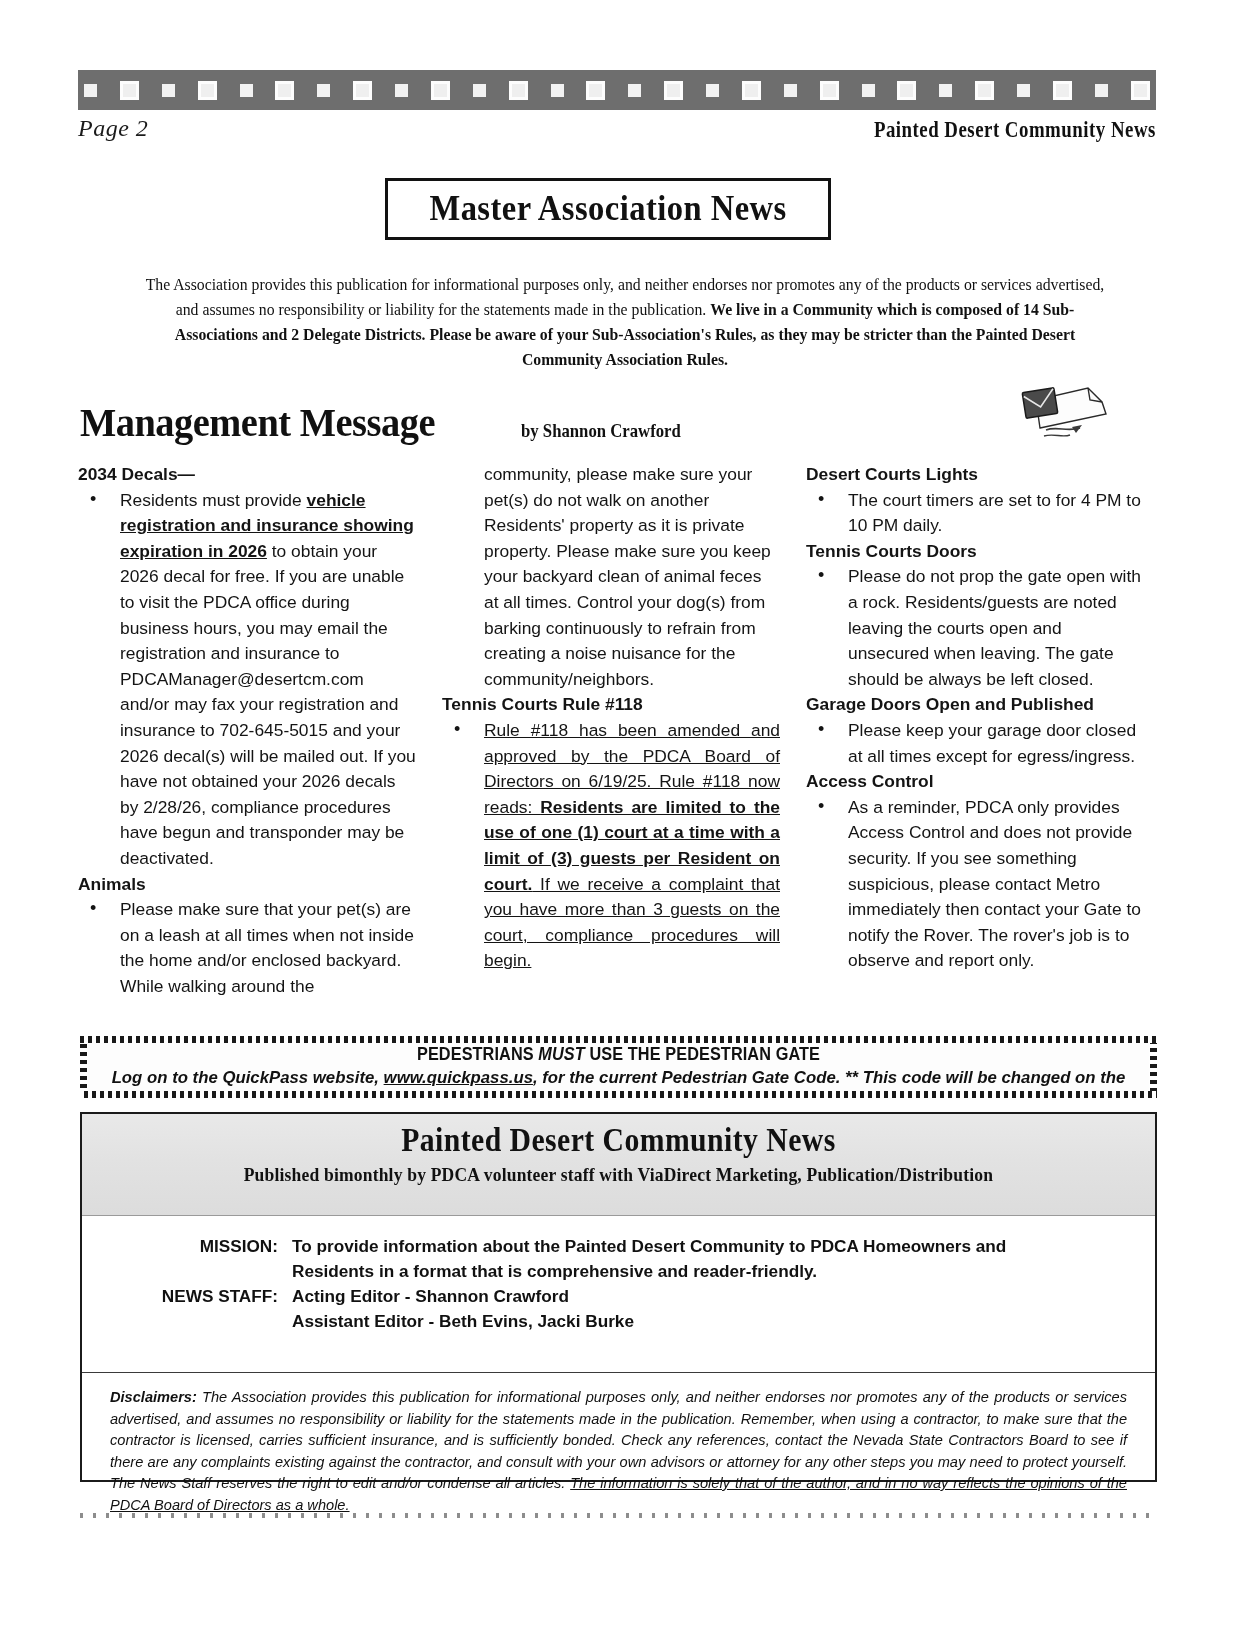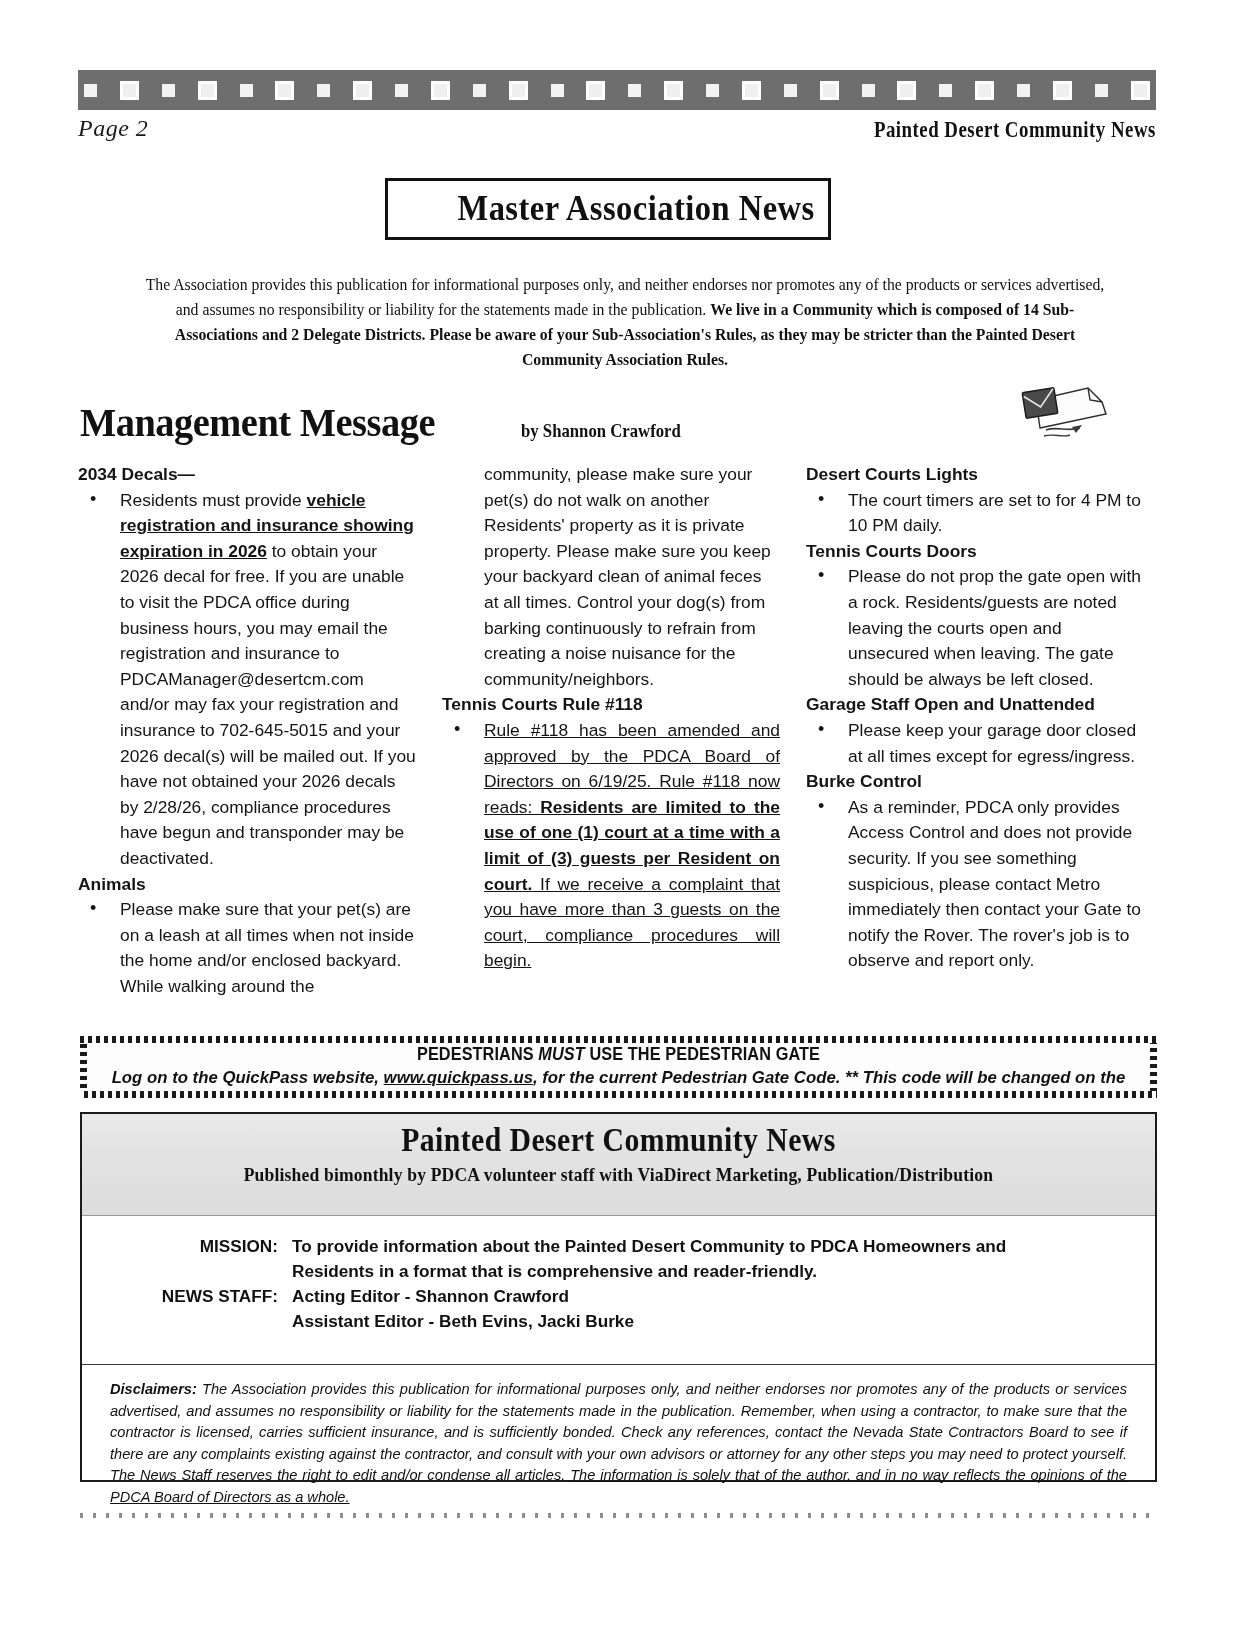--- a/index.html
+++ b/index.html
@@ -80,21 +80,21 @@
   .titlebox {
     position: absolute;
     left: 385px;
     top: 178px;
     width: 446px;
     height: 62px;
     border: 3px solid #121212;
     box-sizing: border-box;
     display: flex;
     align-items: center;
-    justify-content: flex-end;
+    justify-content: center;
   }
   .titlebox span {
     font-family: "Liberation Serif", serif;
     font-weight: bold;
     font-size: 35px;
     letter-spacing: 0.5px;
     transform: scaleX(0.93);
   }
 
   
@@ -276,21 +276,21 @@
     font-size: 19.5px;
     letter-spacing: 0.2px;
     margin-top: 5px;
     transform: scaleX(0.9);
     display: inline-block;
   }
   .mh-mid {
     position: relative;
     height: 130px;
     border-bottom: 1px solid #3a3a3a;
-    padding: 18px 0 0 0;
+    padding: 18px 0 8px 0;
   }
   .mh-row {
     display: flex;
     font-size: 17.2px;
     line-height: 25px;
     font-weight: bold;
   }
   .mh-label {
     width: 210px;
     text-align: right;
@@ -409,25 +409,25 @@
 
     <div class="col c3">
       <p class="subhead">Desert Courts Lights</p>
       <ul class="bl">
           <li>The court timers are set to for 4 PM to 10 PM daily.</li>
         </ul>
       <p class="subhead">Tennis Courts Doors</p>
       <ul class="bl">
           <li>Please do not prop the gate open with a rock. Residents/guests are noted leaving the courts open and unsecured when leaving. The gate should be always be left closed.</li>
         </ul>
-      <p class="subhead">Garage Staff Open and Unattended</p>
+      <p class="subhead">Garage Doors Open and Published</p>
       <ul class="bl">
           <li>Please keep your garage door closed at all times except for egress/ingress.</li>
         </ul>
-      <p class="subhead">Burke Control</p>
+      <p class="subhead">Access Control</p>
       <ul class="bl">
           <li>As a reminder, PDCA only provides Access Control and does not provide security. If you see something suspicious, please contact Metro immediately then contact your Gate to notify the Rover. The rover's job is to observe and report only.</li>
         </ul>
     </div>
   </div>
 
   <div class="pednote-inner">
     <div class="ped-l1"><span>PEDESTRIANS </span><i>MUST</i><span> USE THE PEDESTRIAN GATE</span></div>
     <div class="ped-l2"><span>Log on to the QuickPass website, </span><u>www.quickpass.us</u><span>, for the current Pedestrian Gate Code. ** This code will be changed on the</span></div>
     <div class="ped-l3">first business day of each month. **  NOTE:  The Pedestrian Gate Code is for the use of Residents Only!!  Do Not Share!!</div>

